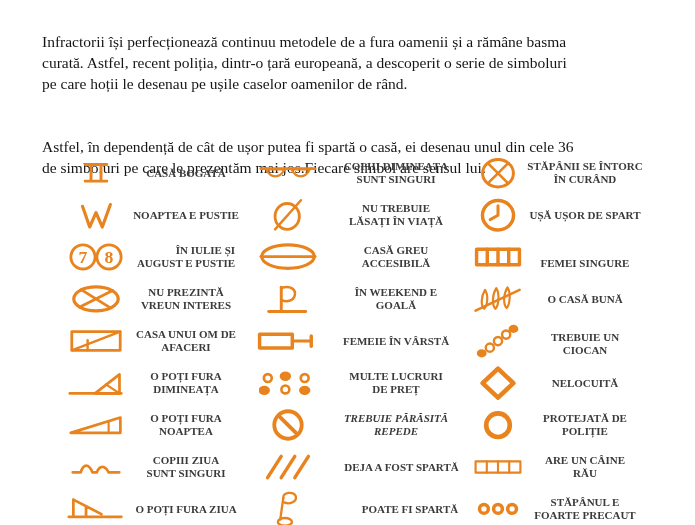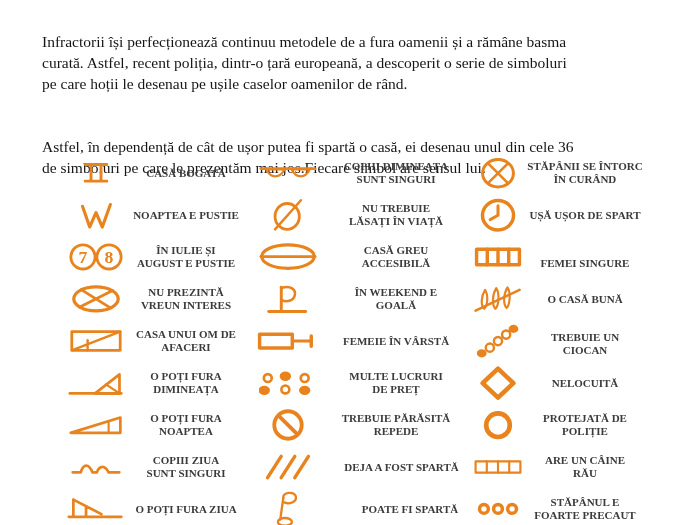--- a/index.html
+++ b/index.html
@@ -102,21 +102,21 @@
       <span class="inner" style="color: rgb(232, 131, 29);">
         <svg width="54" viewBox="0 0 58 32" fill="none" stroke="currentColor" stroke-width="3" stroke-linecap="round" stroke-linejoin="round" xmlns="http://www.w3.org/2000/svg">
           <circle cx="15" cy="16" r="13"></circle>
           <circle cx="43" cy="16" r="13"></circle>
           <text x="15" y="23" text-anchor="middle" stroke="none" fill="currentColor" font-family="Liberation Serif,serif" font-weight="bold" font-size="19">7</text>
           <text x="43" y="23" text-anchor="middle" stroke="none" fill="currentColor" font-family="Liberation Serif,serif" font-weight="bold" font-size="19">8</text>
         </svg>
       </span>
     </div>
     <div class="cell col-b">
-      <span class="inner lbl" style="color: rgb(59, 59, 59);">ÎN IULIE ȘI
+      <span class="inner lbl" style="color: rgb(59, 59, 59); text-align: right;">ÎN IULIE ȘI
 AUGUST E PUSTIE</span>
     </div>
     <div class="cell col-c">
       <span class="inner" style="color: rgb(232, 131, 29);">
         <svg width="58" viewBox="0 0 64 30" fill="none" stroke="currentColor" stroke-width="3.5" stroke-linecap="round" stroke-linejoin="round" xmlns="http://www.w3.org/2000/svg">
           <ellipse cx="32" cy="15" rx="29" ry="13"></ellipse>
           <path d="M2 15 H62" stroke-width="3"></path>
         </svg>
       </span>
     </div>
@@ -265,21 +265,21 @@
     </div>
     <div class="cell col-c">
       <span class="inner" style="color: rgb(232, 131, 29);">
         <svg width="36" viewBox="0 0 42 42" fill="none" stroke="currentColor" stroke-width="4.5" stroke-linecap="round" stroke-linejoin="round" xmlns="http://www.w3.org/2000/svg">
           <circle cx="21" cy="21" r="16"></circle>
           <path d="M12 12 L30 30"></path>
         </svg>
       </span>
     </div>
     <div class="cell col-d">
-      <span class="inner lbl" style="color: rgb(59, 59, 59);">TREBUIE PĂRĂSITĂ
+      <span class="inner lbl" style="color: rgb(59, 59, 59); font-style: italic;">TREBUIE PĂRĂSITĂ
 REPEDE</span>
     </div>
     <div class="cell col-e">
       <span class="inner" style="color: rgb(232, 131, 29);">
         <svg width="32" viewBox="0 0 38 36" fill="none" stroke="currentColor" stroke-width="5.5" stroke-linecap="round" stroke-linejoin="round" xmlns="http://www.w3.org/2000/svg">
           <circle cx="19" cy="18" r="14"></circle>
         </svg>
       </span>
     </div>
     <div class="cell col-f">

